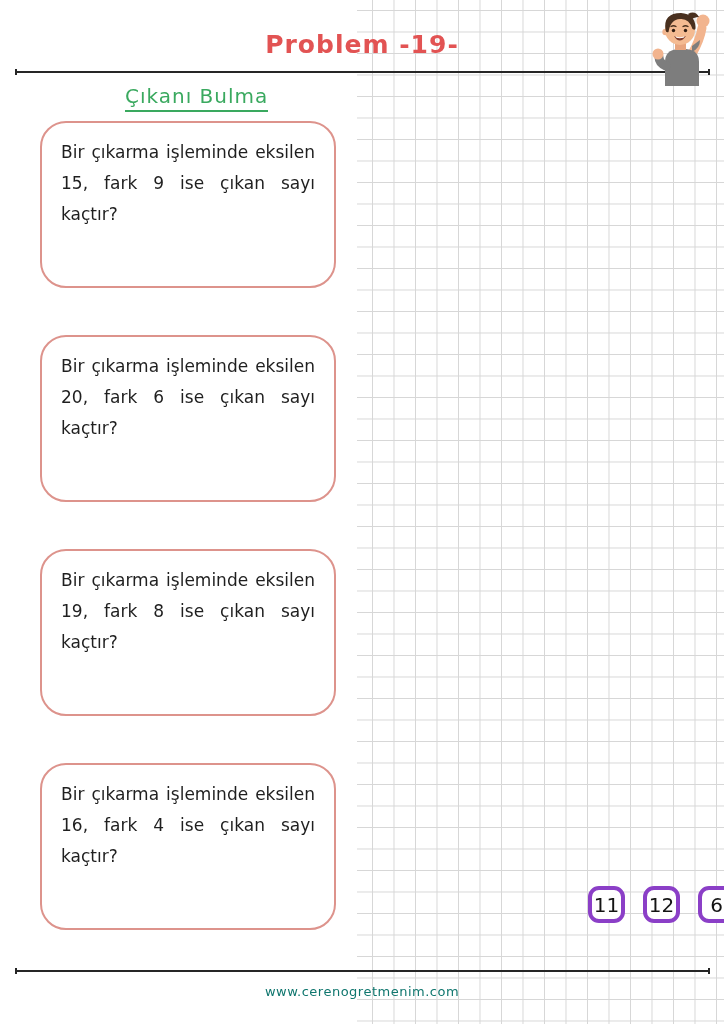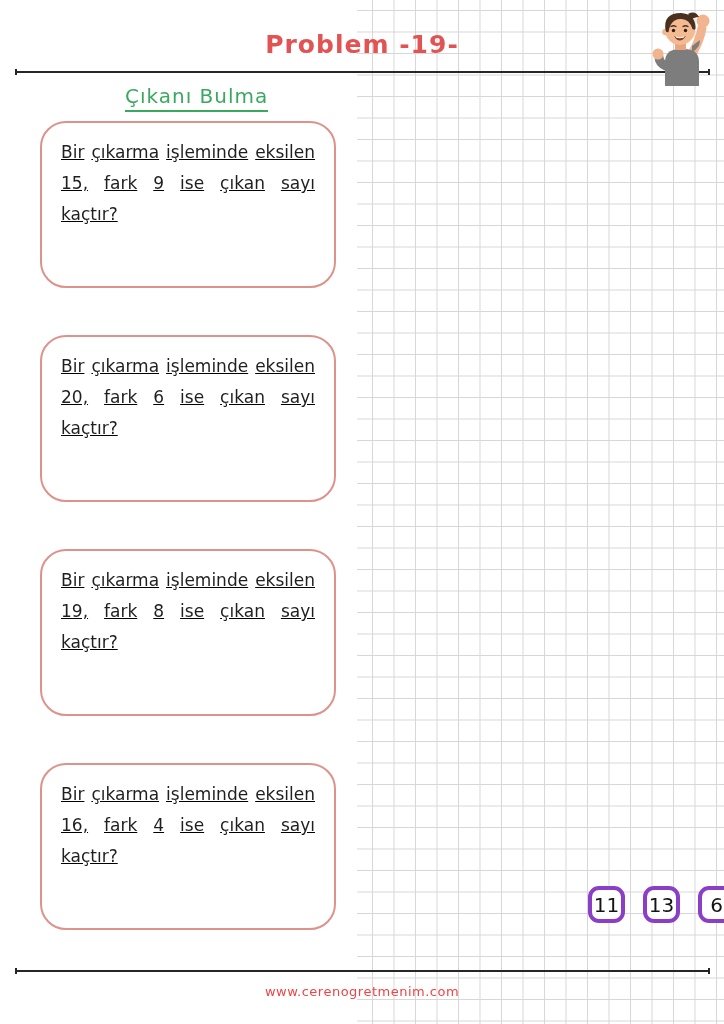--- a/index.html
+++ b/index.html
@@ -74,21 +74,20 @@
     padding-bottom:2px;
     z-index:2;
   }
   .problems{
     position:absolute;
     left:40px; top:121px;
     display:flex;
     flex-direction:column;
     gap:47px;
     z-index:2;
-    text-decoration:underline;
   }
   .problem-card{
     width:296px;
     height:167px;
     border:2px solid var(--card-border);
     border-radius:26px;
     background:#ffffff;
     padding:14px 19px 0 19px;
     color:var(--text);
   }
@@ -124,21 +123,21 @@
     letter-spacing:1px;
     color:var(--red);
     z-index:2;
   }
   .footer-center{
     position:absolute;
     left:0; right:0; top:984px;
     text-align:center;
     font-size:13px;
     letter-spacing:0.5px;
-    color:#ef4444;
+    color:#0f766e;
     z-index:2;
   }
   .footer-right{
     position:absolute;
     right:16px; top:974px;
     font-size:25px;
     letter-spacing:1px;
     color:var(--red);
     z-index:2;
   }
@@ -266,21 +265,21 @@
           <span>sayı</span>
         </div>
         <div class="card-line">
           <span>kaçtır?</span>
         </div>
       </div>
     </div>
 
   <div class="chips">
       <div class="answer-chip">11</div>
-      <div class="answer-chip">13</div>
+      <div class="answer-chip">12</div>
       <div class="answer-chip">6</div>
       <div class="answer-chip">1</div>
     </div>
 
   <div class="divider bottom"></div>
 
   <div class="footer-center">www.cerenogretmenim.com</div>
 
 </div>
 

